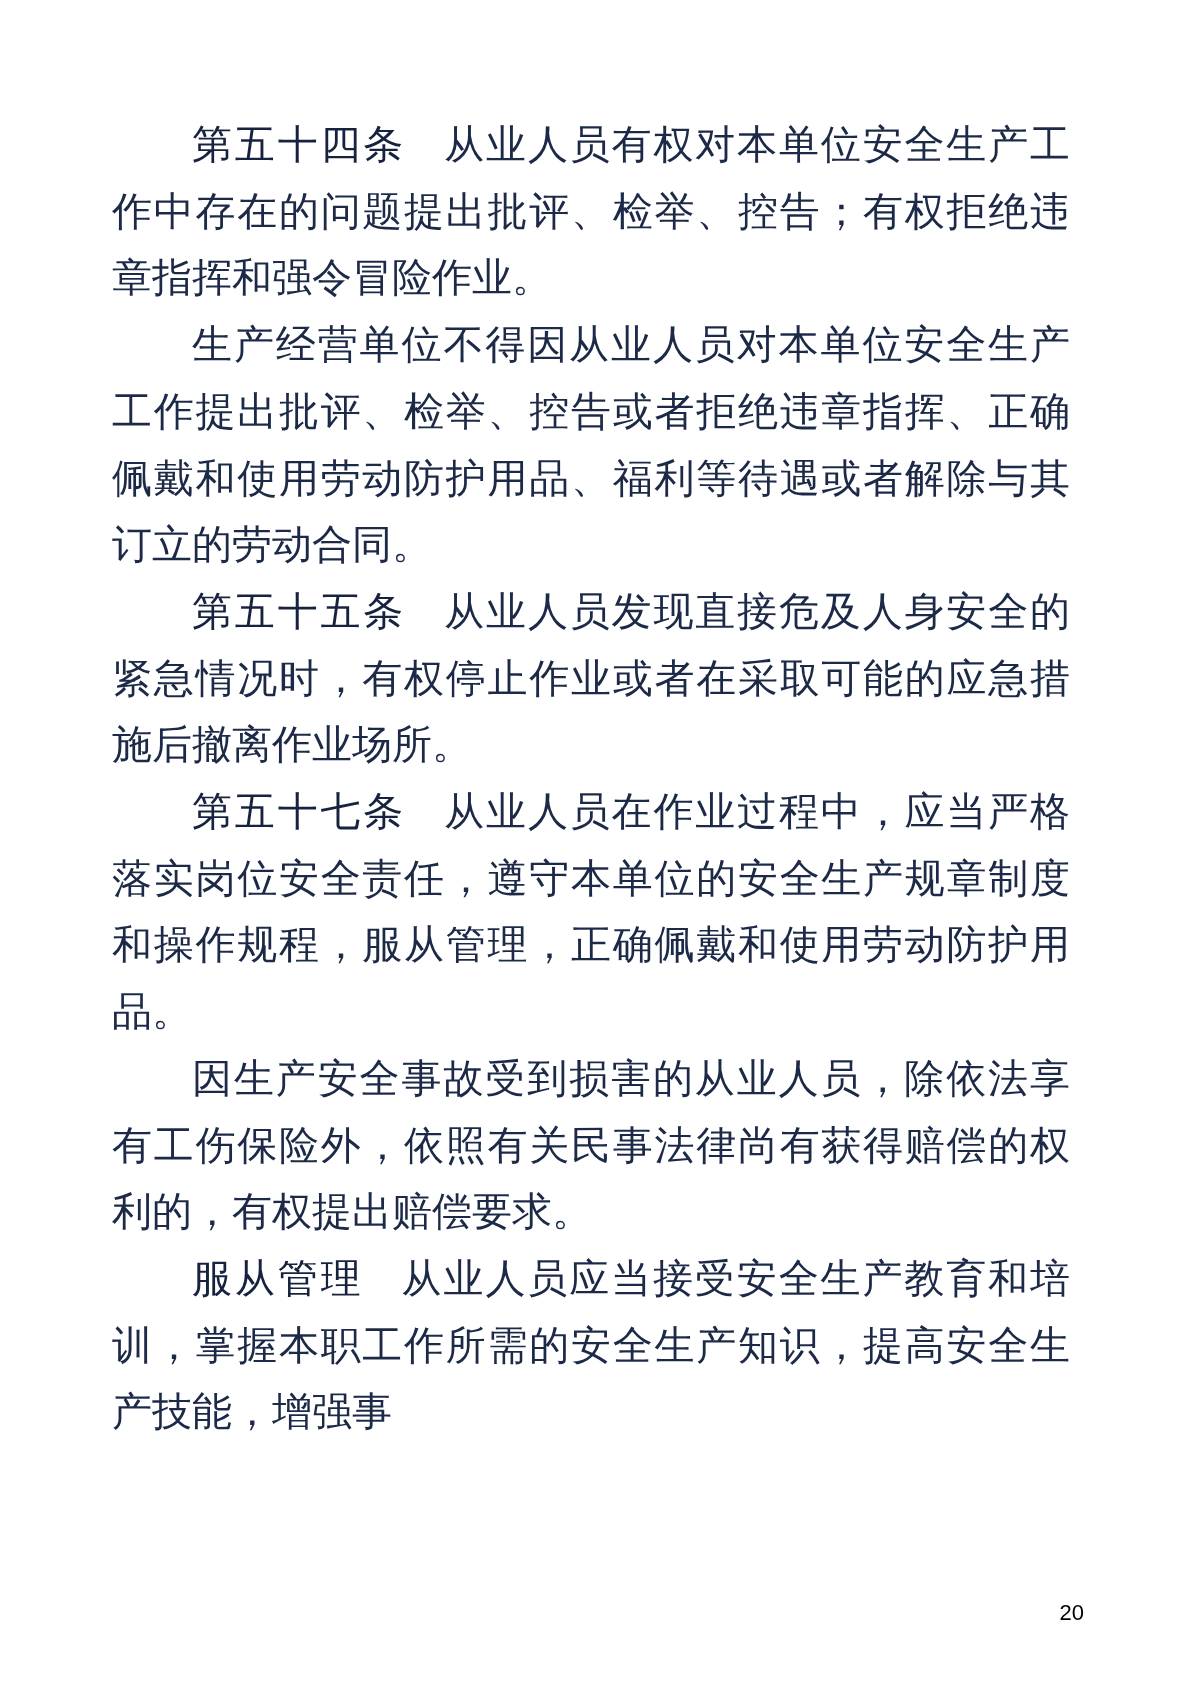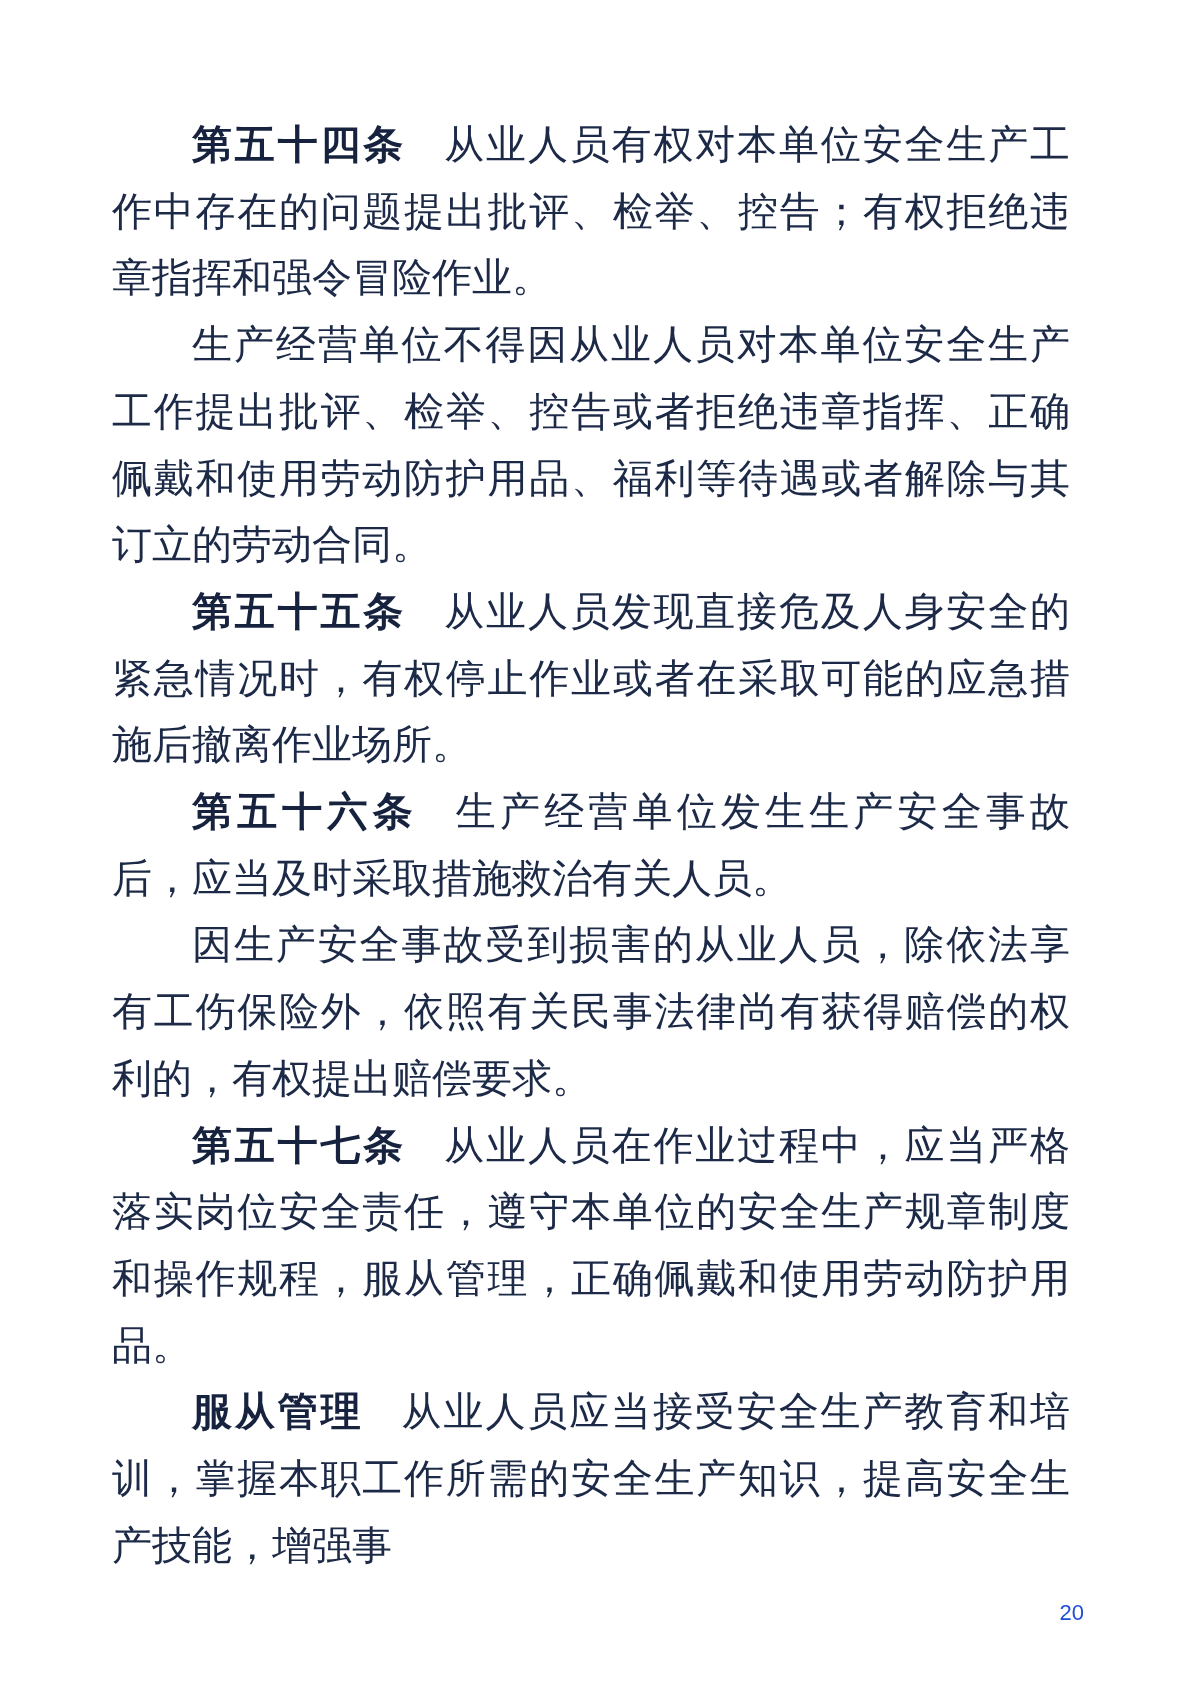--- a/index.html
+++ b/index.html
@@ -25,47 +25,46 @@
     line-height: 66.7px;
     text-align: justify;
     text-justify: inter-ideograph;
   }
   .para {
     margin: 0;
     padding: 0;
     text-indent: 80px;
   }
   .article-label {
-    font-weight: 700;
+    font-weight: 400;
     color: #17223f;
     margin-right: 0.95em;
     letter-spacing: 1px;
   }
   .article-label:empty {
     display: none;
     margin: 0;
   }
   .page-number {
     position: absolute;
     right: 106px;
     top: 1598px;
     font-family: "Liberation Sans", "DejaVu Sans", sans-serif;
     font-size: 22px;
     line-height: 30px;
-    color: #1d4ed8;
+    color: #000000;
     margin-left: 29px;
   }
 </style>
 </head>
 <body>
 
 <div class="page">
   <div class="content">
     <p class="para"><span class="article-label">第五十四条</span><span>从业人员有权对本单位安全生产工作中存在的问题提出批评、检举、控告；有权拒绝违章指挥和强令冒险作业。</span></p>
     <p class="para"><span>生产经营单位不得因从业人员对本单位安全生产工作提出批评、检举、控告或者拒绝违章指挥、正确佩戴和使用劳动防护用品、福利等待遇或者解除与其订立的劳动合同。</span></p>
     <p class="para"><span class="article-label">第五十五条</span><span>从业人员发现直接危及人身安全的紧急情况时，有权停止作业或者在采取可能的应急措施后撤离作业场所。</span></p>
-    <p class="para"><span class="article-label">第五十六条</span><span>生产经营单位发生生产安全事故后，应当及时采取措施救治有关人员。</span></p>
+    <p class="para"><span class="article-label">第五十七条</span><span>从业人员在作业过程中，应当严格落实岗位安全责任，遵守本单位的安全生产规章制度和操作规程，服从管理，正确佩戴和使用劳动防护用品。</span></p>
     <p class="para"><span>因生产安全事故受到损害的从业人员，除依法享有工伤保险外，依照有关民事法律尚有获得赔偿的权利的，有权提出赔偿要求。</span></p>
-    <p class="para"><span class="article-label">第五十七条</span><span>从业人员在作业过程中，应当严格落实岗位安全责任，遵守本单位的安全生产规章制度和操作规程，服从管理，正确佩戴和使用劳动防护用品。</span></p>
     <p class="para"><span class="article-label">服从管理</span><span>从业人员应当接受安全生产教育和培训，掌握本职工作所需的安全生产知识，提高安全生产技能，增强事</span></p>
   </div>
   <div class="page-number">20</div>
 </div>
 
 </body></html>

